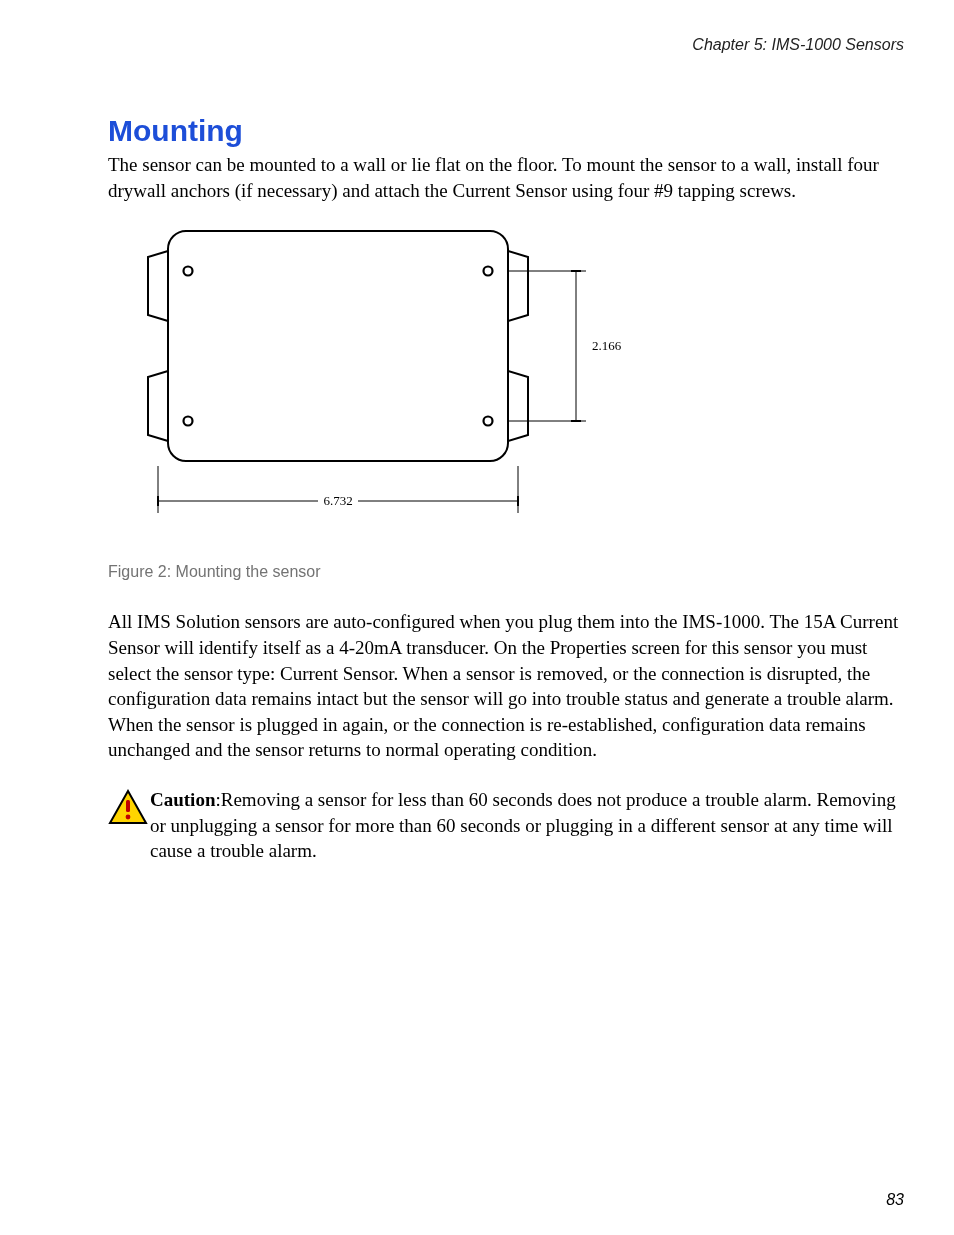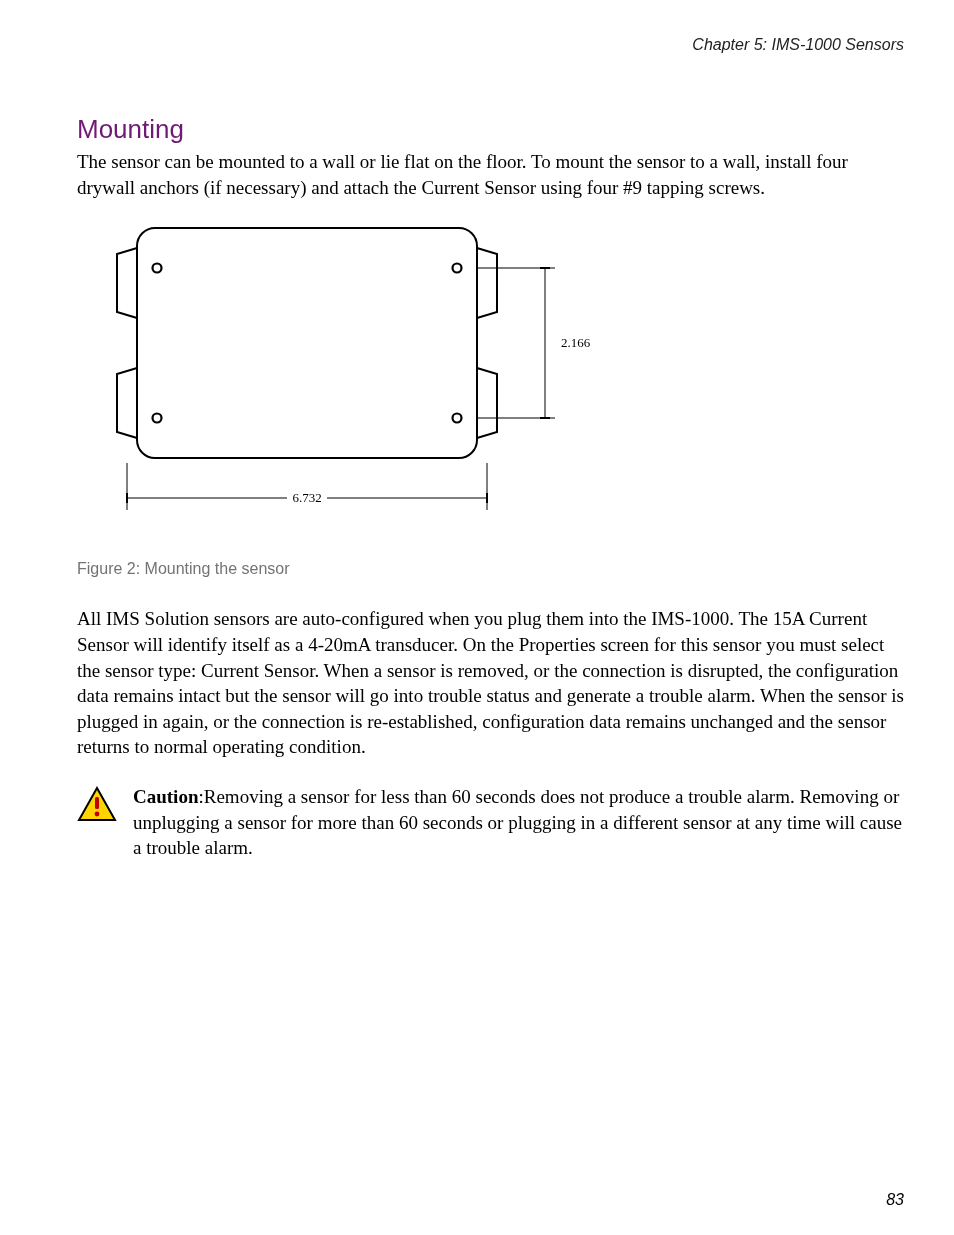--- a/index.html
+++ b/index.html
@@ -9,57 +9,56 @@
     height: 1235px;
     background: #fff;
     font-family: "Times New Roman", Times, serif;
     color: #000;
   }
   .page {
     position: relative;
     width: 954px;
     height: 1235px;
     box-sizing: border-box;
-    padding: 30px 50px 40px 77px;
+    padding: 30px 50px 40px 108px;
   }
   .running-head {
     text-align: right;
     font-style: italic;
     font-family: Arial, Helvetica, sans-serif;
     font-size: 16px;
     margin: 6px 0 60px 0;
     color: #222;
   }
   h2.section {
     font-family: "Trebuchet MS", "Lucida Sans", Arial, sans-serif;
-    font-weight: normal;
-    font-size: 26px;
+    font-weight: bold;
+    font-size: 30px;
     margin: 0 0 4px 0;
-    color: #701a75;
+    color: #1d4ed8;
   }
   p.body {
     font-size: 19px;
     line-height: 1.35;
     margin: 0 0 14px 0;
     text-align: left;
   }
   .figure-wrap {
     text-align: left;
     margin: 18px 0 28px 0;
   }
   .figure-caption {
     font-family: "Trebuchet MS", "Lucida Sans", Arial, sans-serif;
     font-size: 16px;
     margin-top: 28px;
     color: #737373;
   }
   .caution-block {
     display: flex;
     align-items: flex-start;
-    gap: 14px;
     margin-top: 24px;
   }
   .caution-icon-cell {
     flex: 0 0 auto;
     width: 42px;
     padding-top: 2px;
   }
   .caution-text {
     flex: 1 1 auto;
     font-size: 19px;

